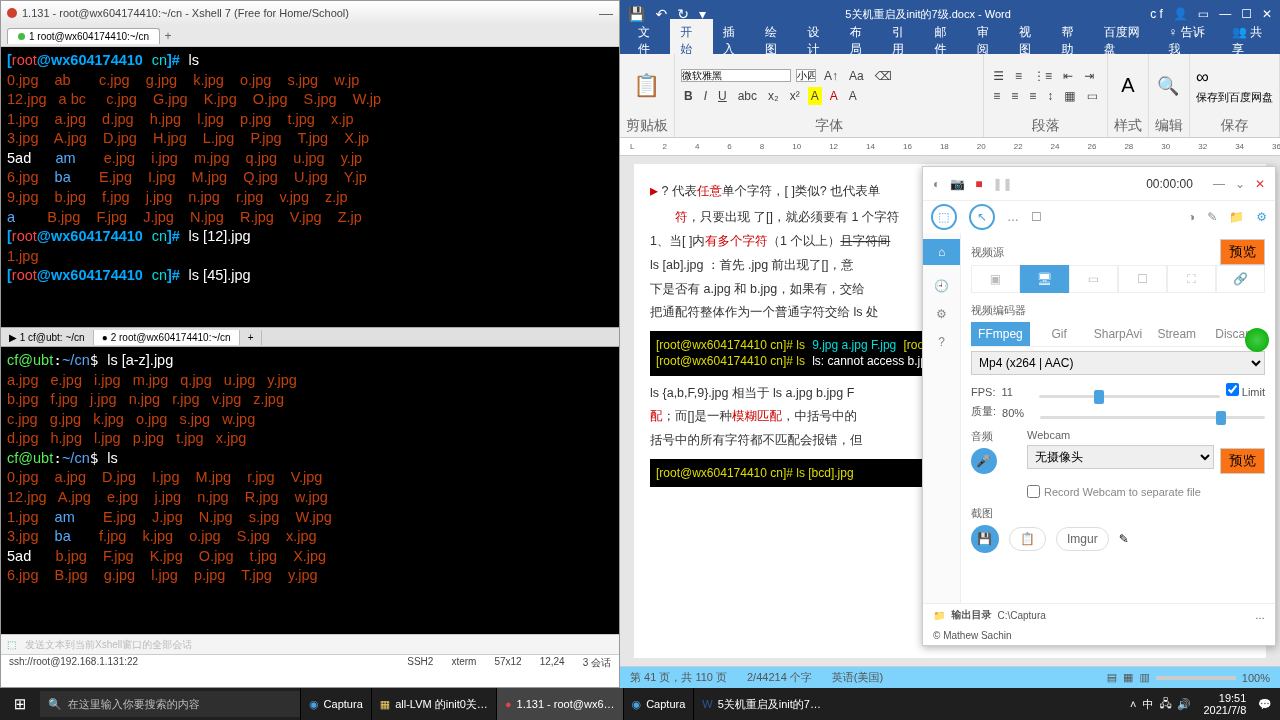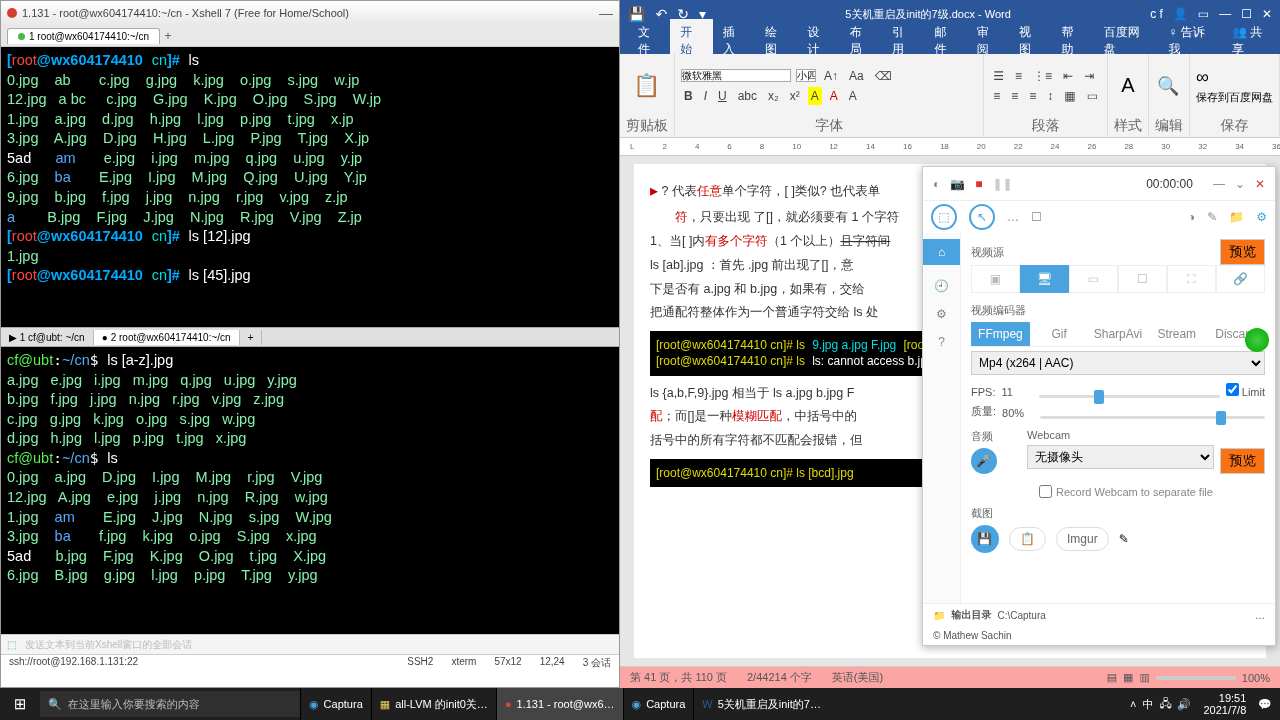--- a/index.html
+++ b/index.html
@@ -14,21 +14,21 @@
 .xshell-tab { background: #fff; border: 1px solid #aaa; border-bottom: none; padding: 2px 10px; font-size: 10px; display: flex; align-items: center; gap: 4px; border-radius: 3px 3px 0 0; }
 .xshell-tab .g { width: 7px; height: 7px; background: #4b4; border-radius: 50%; }
 .xshell-tab-add { width: 16px; text-align: center; font-size: 12px; color: #666; }
 .terminal { background: #000; color: #fff; font-family: Consolas, monospace; font-size: 14.5px; padding: 4px 6px; line-height: 1.35; height: 280px; overflow: hidden; white-space: pre; }
 .terminal .prompt-b { color: #0af; font-weight: bold; }
 .terminal .path-g { color: #5e5; }
 .terminal .teal { color: #0dd; }
 .terminal .red { color: #f44; }
 .terminal .cmd { color: #fff; }
 .terminal .blu { color: #5af; }
-.terminal .mag { color: #86efac; }
+.terminal .mag { color: #c2410c; }
 .xshell-subtabs { height: 20px; background: #e0e0e0; border-top: 1px solid #aaa; border-bottom: 1px solid #aaa; display: flex; font-size: 10px; align-items: center; }
 .xshell-subtab { padding: 2px 8px; display: flex; align-items: center; gap: 3px; border-right: 1px solid #bbb; }
 .xshell-subtab.active { background: #fff; }
 .terminal2 { height: 287px; }
 .xshell-input-bar { height: 20px; background: #f4f4f4; border-top: 1px solid #ccc; font-size: 10px; color: #bbb; padding: 2px 6px; display: flex; align-items: center; }
 .xshell-input-bar .icon { width: 14px; color: #5a9; margin-right: 4px; }
 .xshell-status { height: 18px; background: #fff; border-top: 1px solid #ccc; font-size: 10px; color: #444; padding: 1px 8px; display: flex; justify-content: space-between; }
 .xshell-status .right { display: flex; gap: 18px; }
 
 
@@ -50,21 +50,21 @@
 .ruler { height: 18px; background: #fff; border-bottom: 1px solid #ccc; font-size: 8px; color: #666; display: flex; align-items: center; padding-left: 10px; gap: 28px; overflow: hidden; }
 .word-body { flex: 1; background: #e6e6e6; padding: 8px 14px; overflow: hidden; position: relative; }
 .doc-page { background: #fff; min-height: 100%; padding: 12px 16px; font-size: 12.5px; color: #333; line-height: 1.9; font-family: SimSun, serif; }
 .doc-page .red-t { color: #c00; }
 .doc-page .strike { text-decoration: line-through; }
 .doc-page .arrow { color: #c00; font-size: 16px; vertical-align: middle; }
 .term-embed { background: #000; color: #fff; font-family: Consolas, monospace; font-size: 12px; padding: 6px; margin: 6px 0; line-height: 1.35; }
 .term-embed .pr { color: #dd0; }
 .term-embed .t { color: #0dd; }
 .term-embed .w { color: #fff; }
-.word-status { height: 22px; background: #fca5a5; border-top: 1px solid #ccc; font-size: 11px; color: #555; display: flex; align-items: center; padding: 0 10px; gap: 20px; }
+.word-status { height: 22px; background: #7dd3fc; border-top: 1px solid #ccc; font-size: 11px; color: #555; display: flex; align-items: center; padding: 0 10px; gap: 20px; }
 .word-status .right-s { margin-left: auto; display: flex; align-items: center; gap: 6px; }
 
 
 .captura { position: absolute; right: 4px; top: 166px; width: 354px; height: 480px; background: #fff; border: 1px solid #ccc; box-shadow: 0 2px 8px rgba(0,0,0,.3); display: flex; flex-direction: column; font-size: 12px; }
 .captura-top { height: 34px; display: flex; align-items: center; padding: 0 10px; gap: 10px; color: #888; border-bottom: 1px solid #eee; }
 .captura-top .rec { color: #d33; }
 .captura-top .time { margin-left: auto; margin-right: 10px; color: #333; }
 .captura-top .close-x { color: #d33; }
 .captura-sub { height: 32px; display: flex; align-items: center; padding: 0 8px; gap: 12px; color: #888; }
 .captura-sub .circ { width: 26px; height: 26px; border: 2px solid #4aa3df; border-radius: 50%; display: flex; align-items: center; justify-content: center; color: #4aa3df; }
@@ -400,21 +400,21 @@
         <div>
           <div class="sec-label">音频</div>
           <div class="mic">🎤</div>
         </div>
         <div style="flex:1">
           <div class="sec-label">Webcam</div>
           <div class="input-row">
             <select style="flex:1"><option>无摄像头</option></select>
             <button class="btn-sm">预览</button>
           </div>
-          <label class="check-lbl" style="margin-left:12px">
+          <label class="check-lbl" style="margin-left:0">
               <input type="checkbox" style=""> 
               <span>Record Webcam to separate file</span>
             </label>
         </div>
       </div>
       <div class="sec-label">截图</div>
       <div class="shot-row">
         <div class="round-b">💾</div>
         <div class="copy-b">📋</div>
         <div class="imgur-b">Imgur</div>

